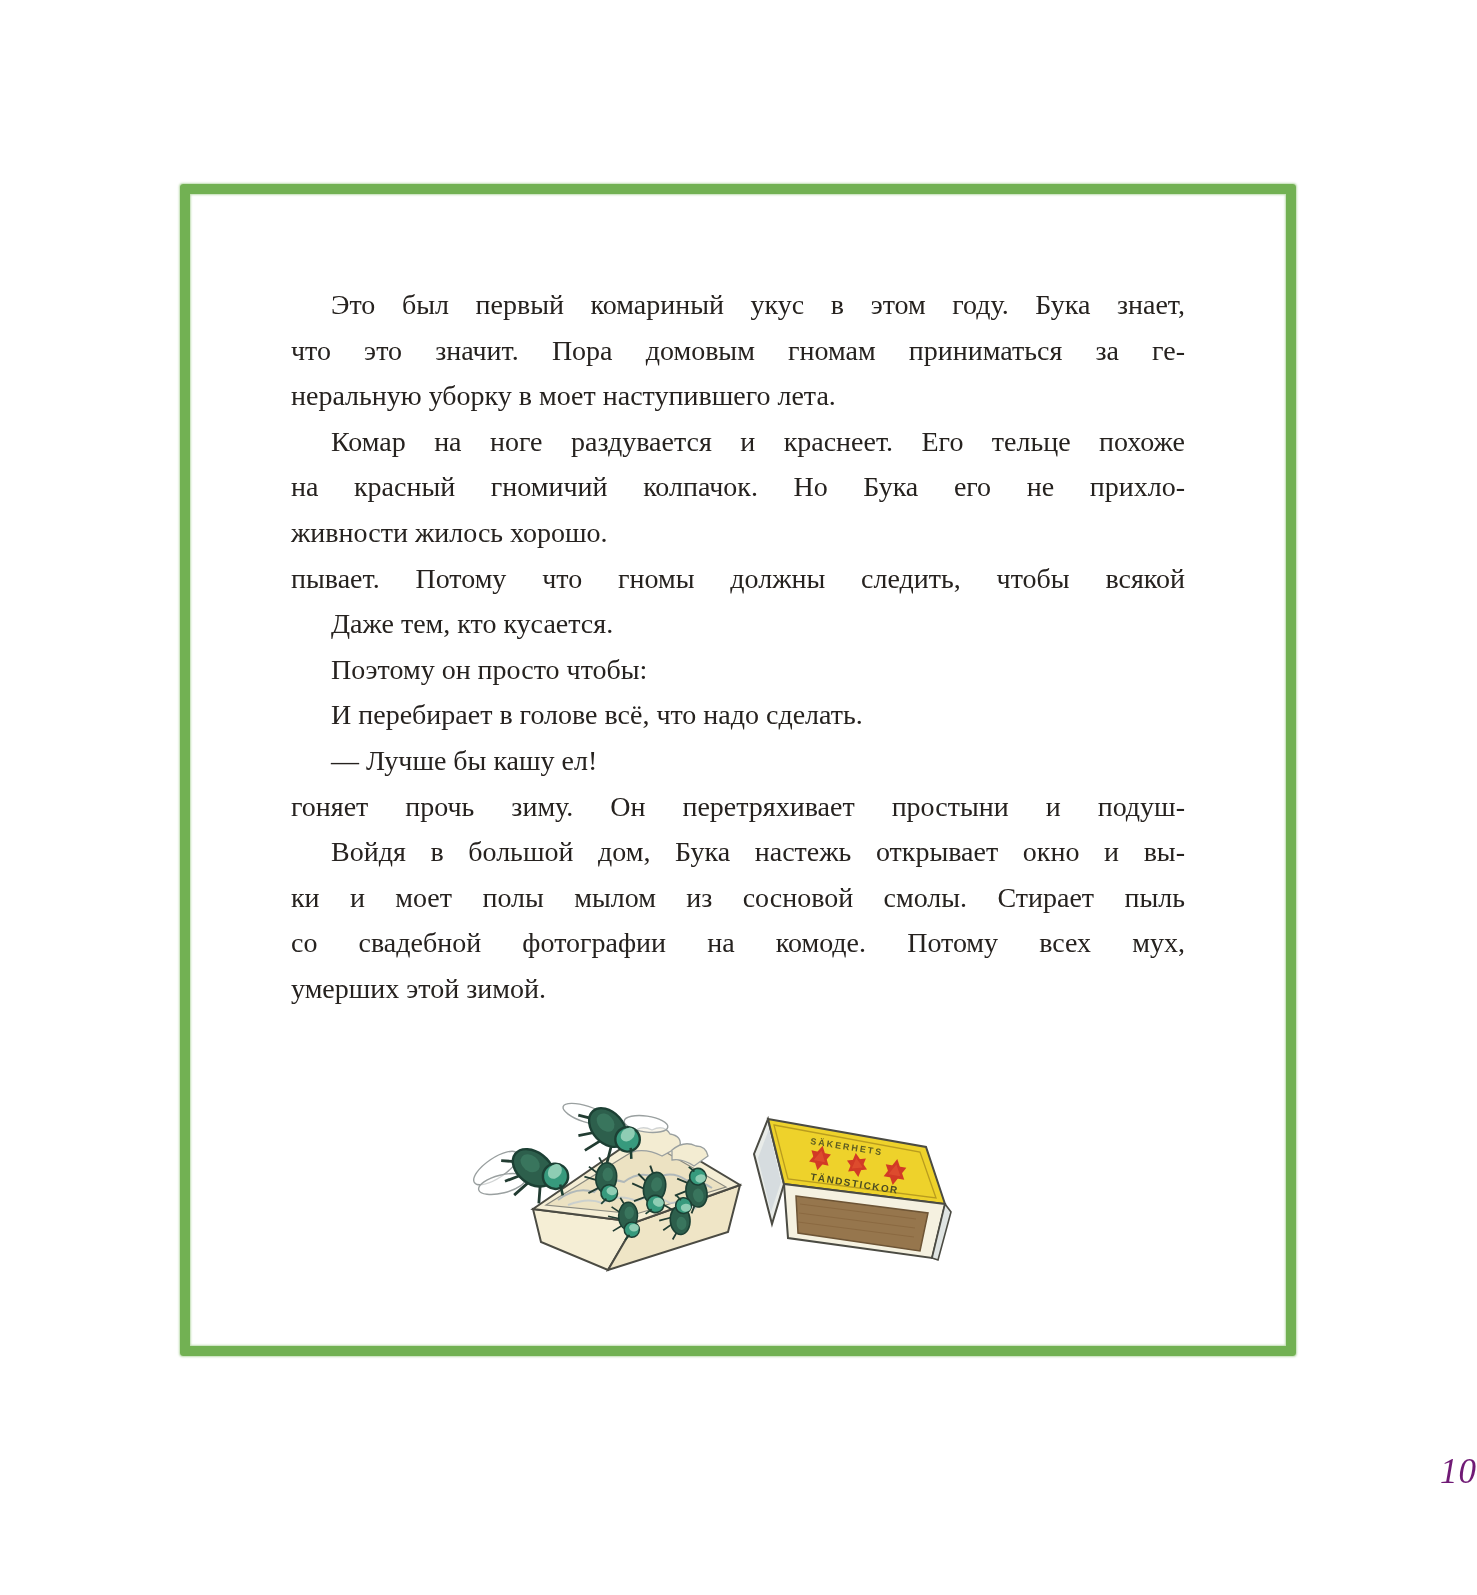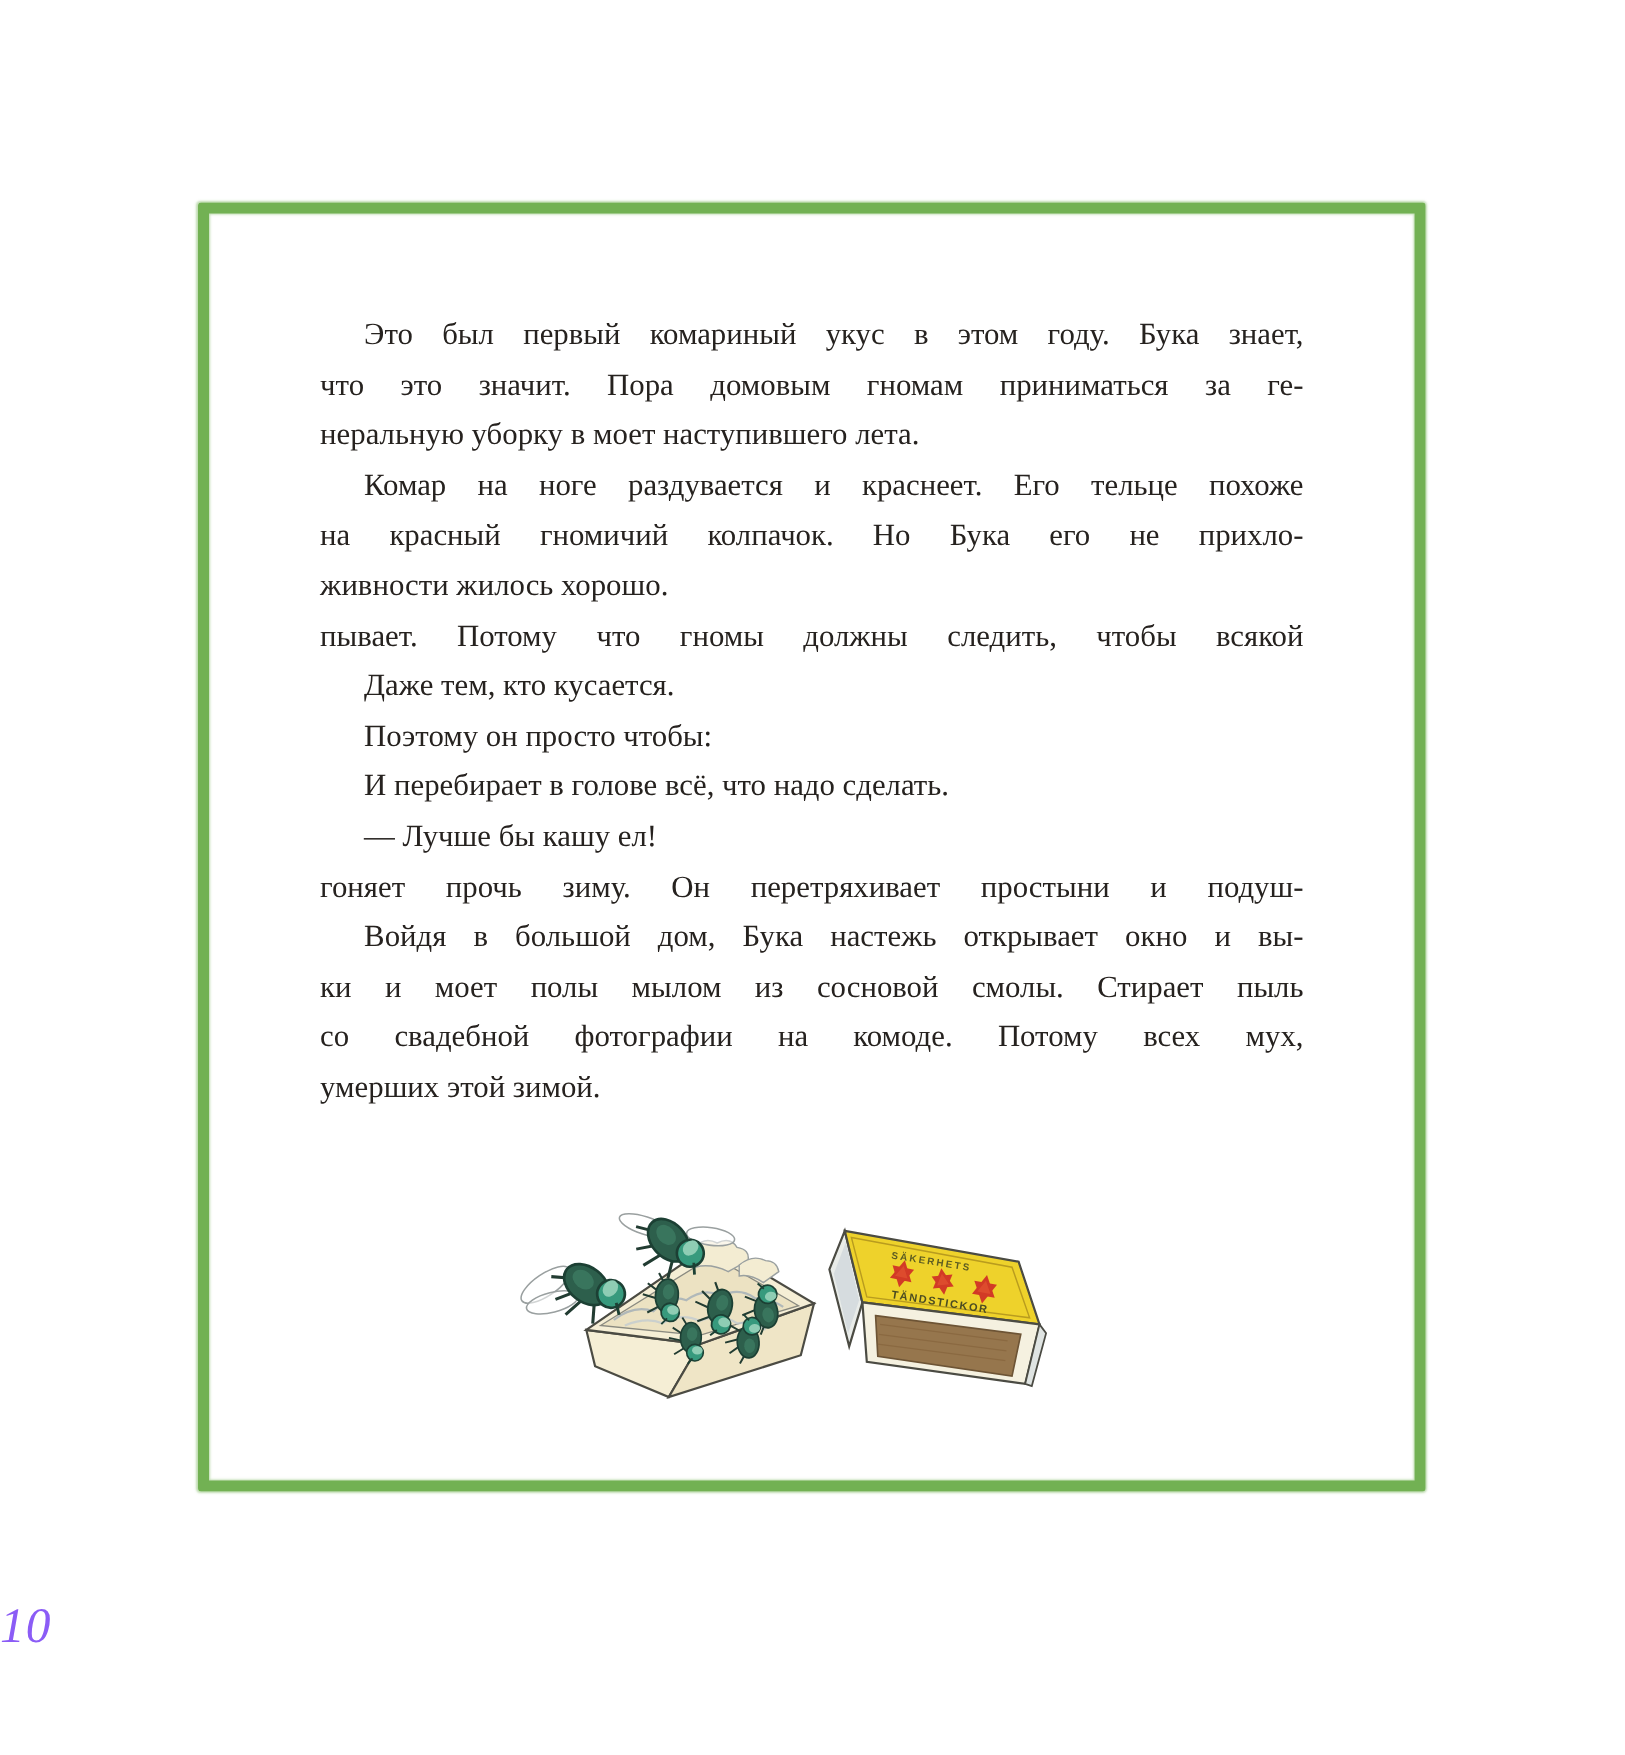--- a/index.html
+++ b/index.html
@@ -43,25 +43,25 @@
     left: 458px;
     top: 1072px;
     width: 548px;
     height: 258px;
   }
   .pagenum {
     position: absolute;
     left: 0;
     top: 1452px;
     width: 100%;
-    text-align: left;
+    text-align: right;
     font-style: italic;
-    font-size: 45px;
+    font-size: 35px;
     letter-spacing: 1px;
-    color: #8b5cf6;
+    color: #701a75;
   }
 </style>
 </head>
 <body>
 
 <div class="page">
 
   <div class="frame"></div>
 
   <div class="textblock">

